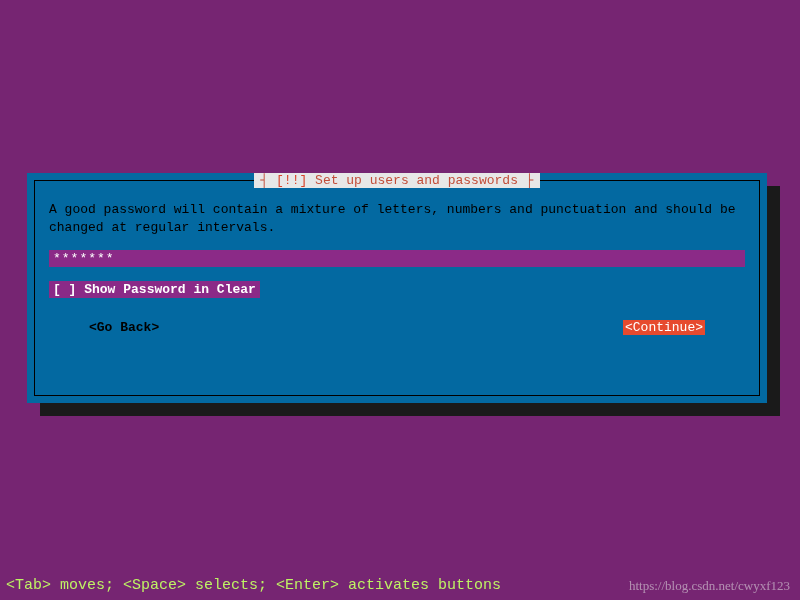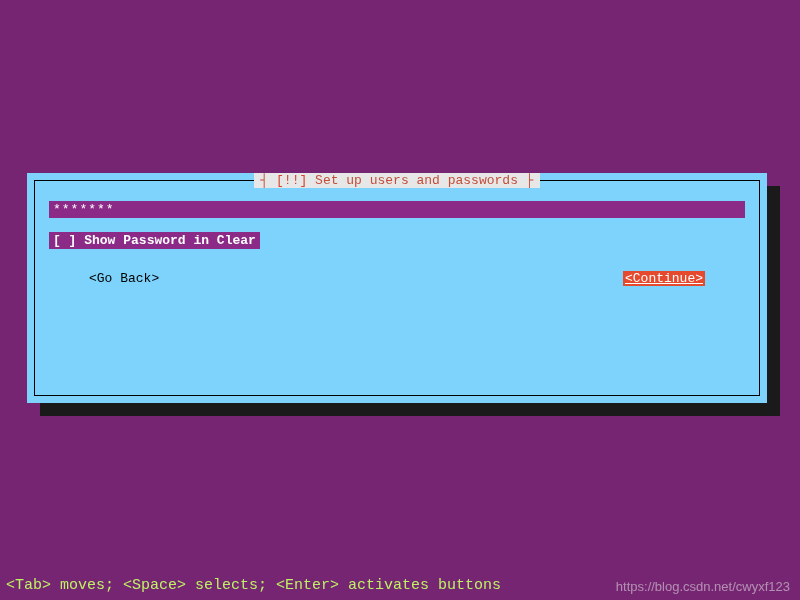--- a/index.html
+++ b/index.html
@@ -20,21 +20,21 @@
     width: 740px;
     height: 230px;
     background: #1a1a1a;
   }
   .dialog {
     position: absolute;
     left: 27px;
     top: 173px;
     width: 740px;
     height: 230px;
-    background: #7dd3fc;
+    background: #0369a1;
     padding: 7px;
   }
   .dialog-inner {
     width: 100%;
     height: 100%;
     border: 1px solid #000;
     position: relative;
     padding: 20px 14px 10px 14px;
   }
   .title-wrap {
@@ -85,55 +85,56 @@
     font-weight: bold;
   }
   .checkbox-row .box { }
   .nav-row {
     display: flex;
     justify-content: space-between;
     padding: 0 40px 0 40px;
   }
   .nav-back {
     color: #000;
+    font-weight: bold;
   }
   .nav-continue {
     background: #e64a2e;
     color: #fff;
     padding: 0 2px;
-    text-decoration: underline;
   }
   .footer {
     position: absolute;
     left: 6px;
     bottom: 6px;
     color: #bef264;
     font-size: 15px;
   }
   .watermark {
     position: absolute;
     right: 10px;
     bottom: 6px;
     color: rgba(230,230,230,0.55);
-    font-family: Liberation Sans, sans-serif;
+    font-family: Liberation Serif, serif;
     font-size: 13px;
   }
 </style>
 </head>
 <body>
 
 <div class="dialog-shadow"></div>
 
 <div class="dialog">
   <div class="dialog-inner">
 
     <div class="title-wrap">
       <span class="title">┤ <span class="bang">[!!]</span> <span>Set up users and passwords</span> ├</span>
     </div>
 
+    <div class="help-text">A good password will contain a mixture of letters, numbers and punctuation and should be changed at regular intervals.</div>
 
 
     <div class="password-field">*******</div>
 
     <div class="checkbox-row"><span class="box">[ ]</span> <span>Show Password in Clear</span></div>
 
     <div class="nav-row">
       <span class="nav-back">&lt;Go Back&gt;</span>
       <span class="nav-continue">&lt;Continue&gt;</span>
     </div>

